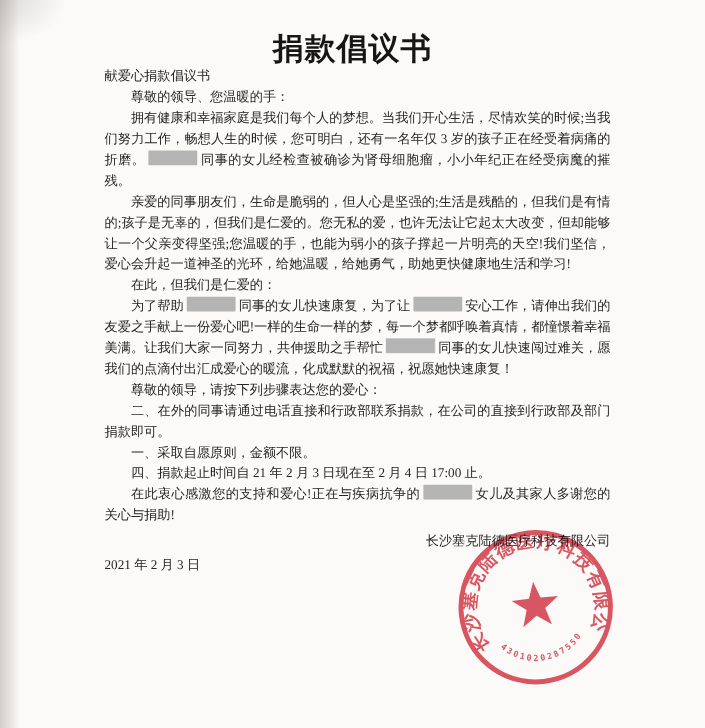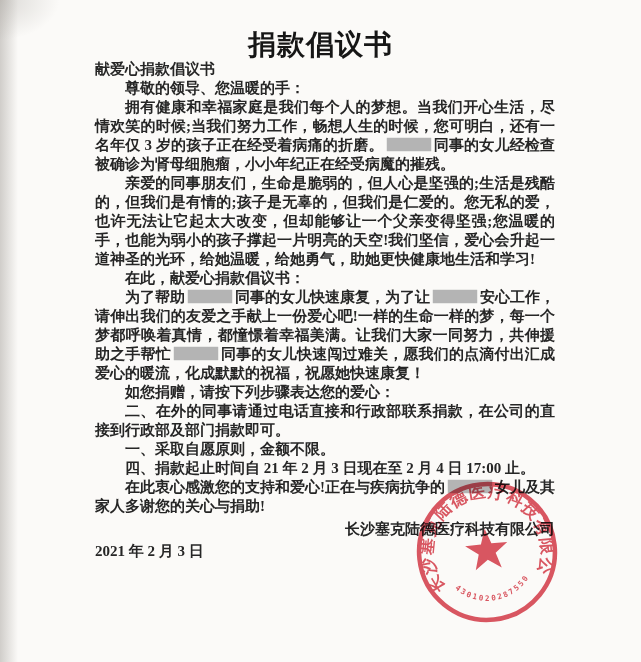--- a/index.html
+++ b/index.html
@@ -26,24 +26,23 @@
     text-align: center;
     font-size: 28px;
     font-weight: 700;
     letter-spacing: 1px;
     color: #161616;
   }
   .content {
     position: absolute;
     left: 95px; top: 60px;
     width: 460px;
-    font-size: 15px;
+    font-size: 12px;
     line-height: 19px;
     text-align: justify;
-    font-weight: bold;
   }
   .content p { margin: 0; }
   .indent { text-indent: 2em; }
   .redact {
     display: inline-block;
     width: 44px; height: 13px;
     background: #b4b4b4;
     box-shadow: 0 0 1px #9a9a9a;
     vertical-align: -1px;
     margin: 0 3px;
@@ -83,25 +82,25 @@
 <h1 class="page-title">捐款倡议书</h1>
 
 <div class="content">
   <p>献爱心捐款倡议书</p>
   <p class="indent">尊敬的领导、您温暖的手：</p>
 
   <p class="indent"><span>拥有健康和幸福家庭是我们每个人的梦想。当我们开心生活，尽情欢笑的时候;当我们努力工作，畅想人生的时候，您可明白，还有一名年仅 3 岁的孩子正在经受着病痛的折磨。</span><span class="redact"></span><span>同事的女儿经检查被确诊为肾母细胞瘤，小小年纪正在经受病魔的摧残。</span></p>
 
   <p class="indent">亲爱的同事朋友们，生命是脆弱的，但人心是坚强的;生活是残酷的，但我们是有情的;孩子是无辜的，但我们是仁爱的。您无私的爱，也许无法让它起太大改变，但却能够让一个父亲变得坚强;您温暖的手，也能为弱小的孩子撑起一片明亮的天空!我们坚信，爱心会升起一道神圣的光环，给她温暖，给她勇气，助她更快健康地生活和学习!</p>
 
-  <p class="indent">在此，献爱心捐款倡议书：</p>
+  <p class="indent">在此，但我们是仁爱的：</p>
 
   <p class="indent"><span>为了帮助</span><span class="redact"></span><span>同事的女儿快速康复，为了让</span><span class="redact"></span><span>安心工作，请伸出我们的友爱之手献上一份爱心吧!一样的生命一样的梦，每一个梦都呼唤着真情，都憧憬着幸福美满。让我们大家一同努力，共伸援助之手帮忙</span><span class="redact"></span><span>同事的女儿快速闯过难关，愿我们的点滴付出汇成爱心的暖流，化成默默的祝福，祝愿她快速康复！</span></p>
 
-  <p class="indent">如您捐赠，请按下列步骤表达您的爱心：</p>
+  <p class="indent">尊敬的领导，请按下列步骤表达您的爱心：</p>
 
   <p class="indent">二、在外的同事请通过电话直接和行政部联系捐款，在公司的直接到行政部及部门捐款即可。</p>
   <p class="indent">一、采取自愿原则，金额不限。</p>
   <p class="indent">四、捐款起止时间自 21 年 2 月 3 日现在至 2 月 4 日 17:00 止。</p>
 
   <p class="indent"><span>在此衷心感激您的支持和爱心!正在与疾病抗争的</span><span class="redact"></span><span>女儿及其家人多谢您的关心与捐助!</span></p>
 
 
   <p class="sig-company">长沙塞克陆德医疗科技有限公司</p>
   <p class="sig-date">2021 年 2 月 3 日</p>

